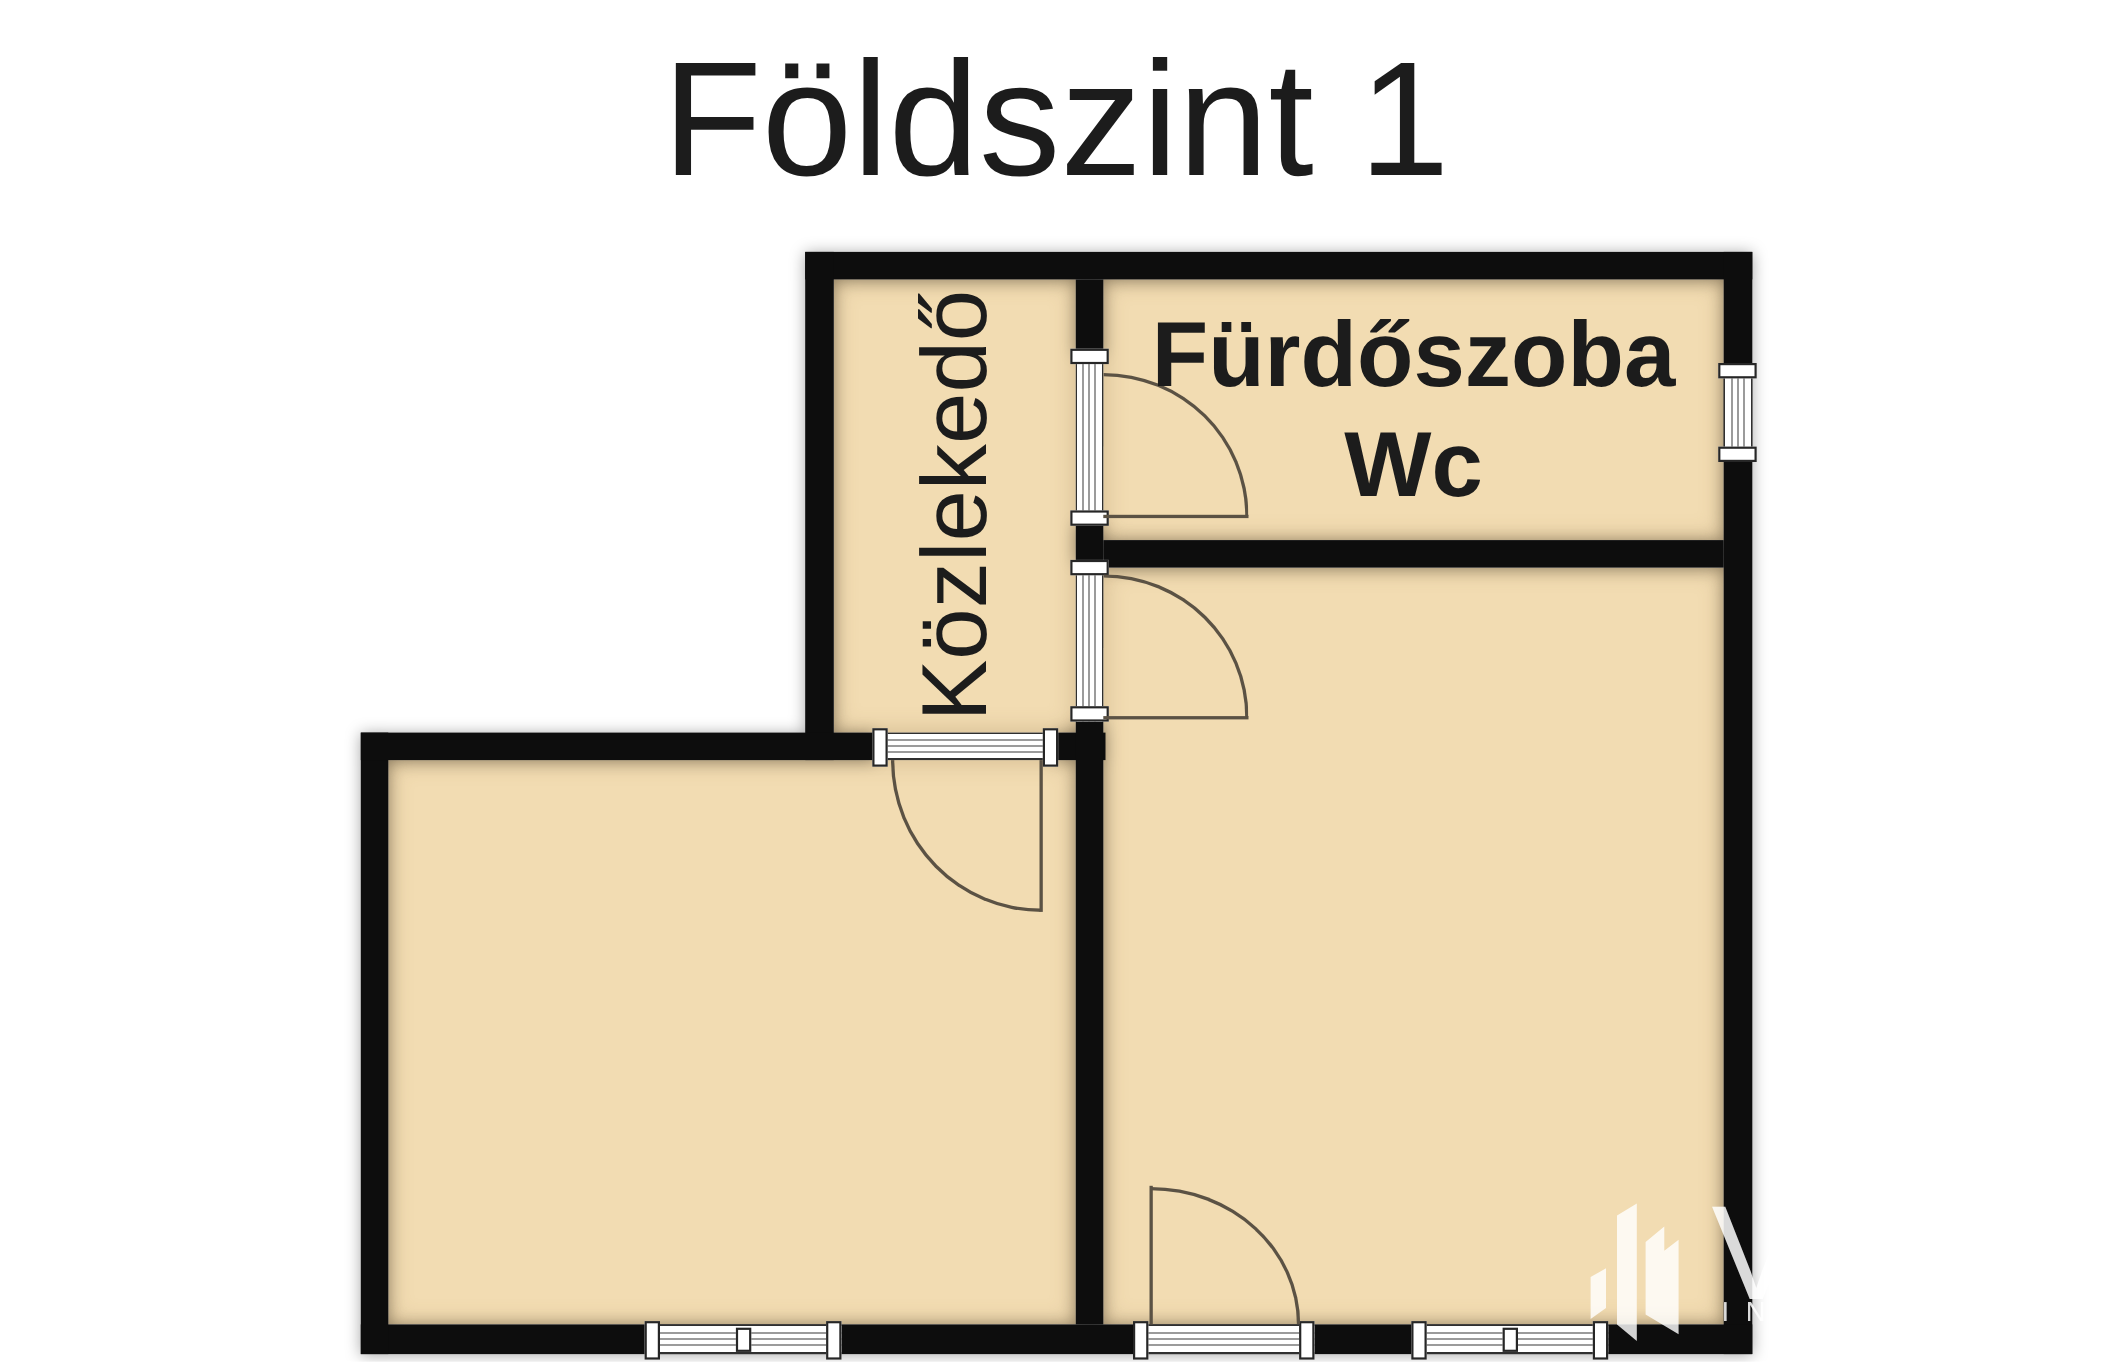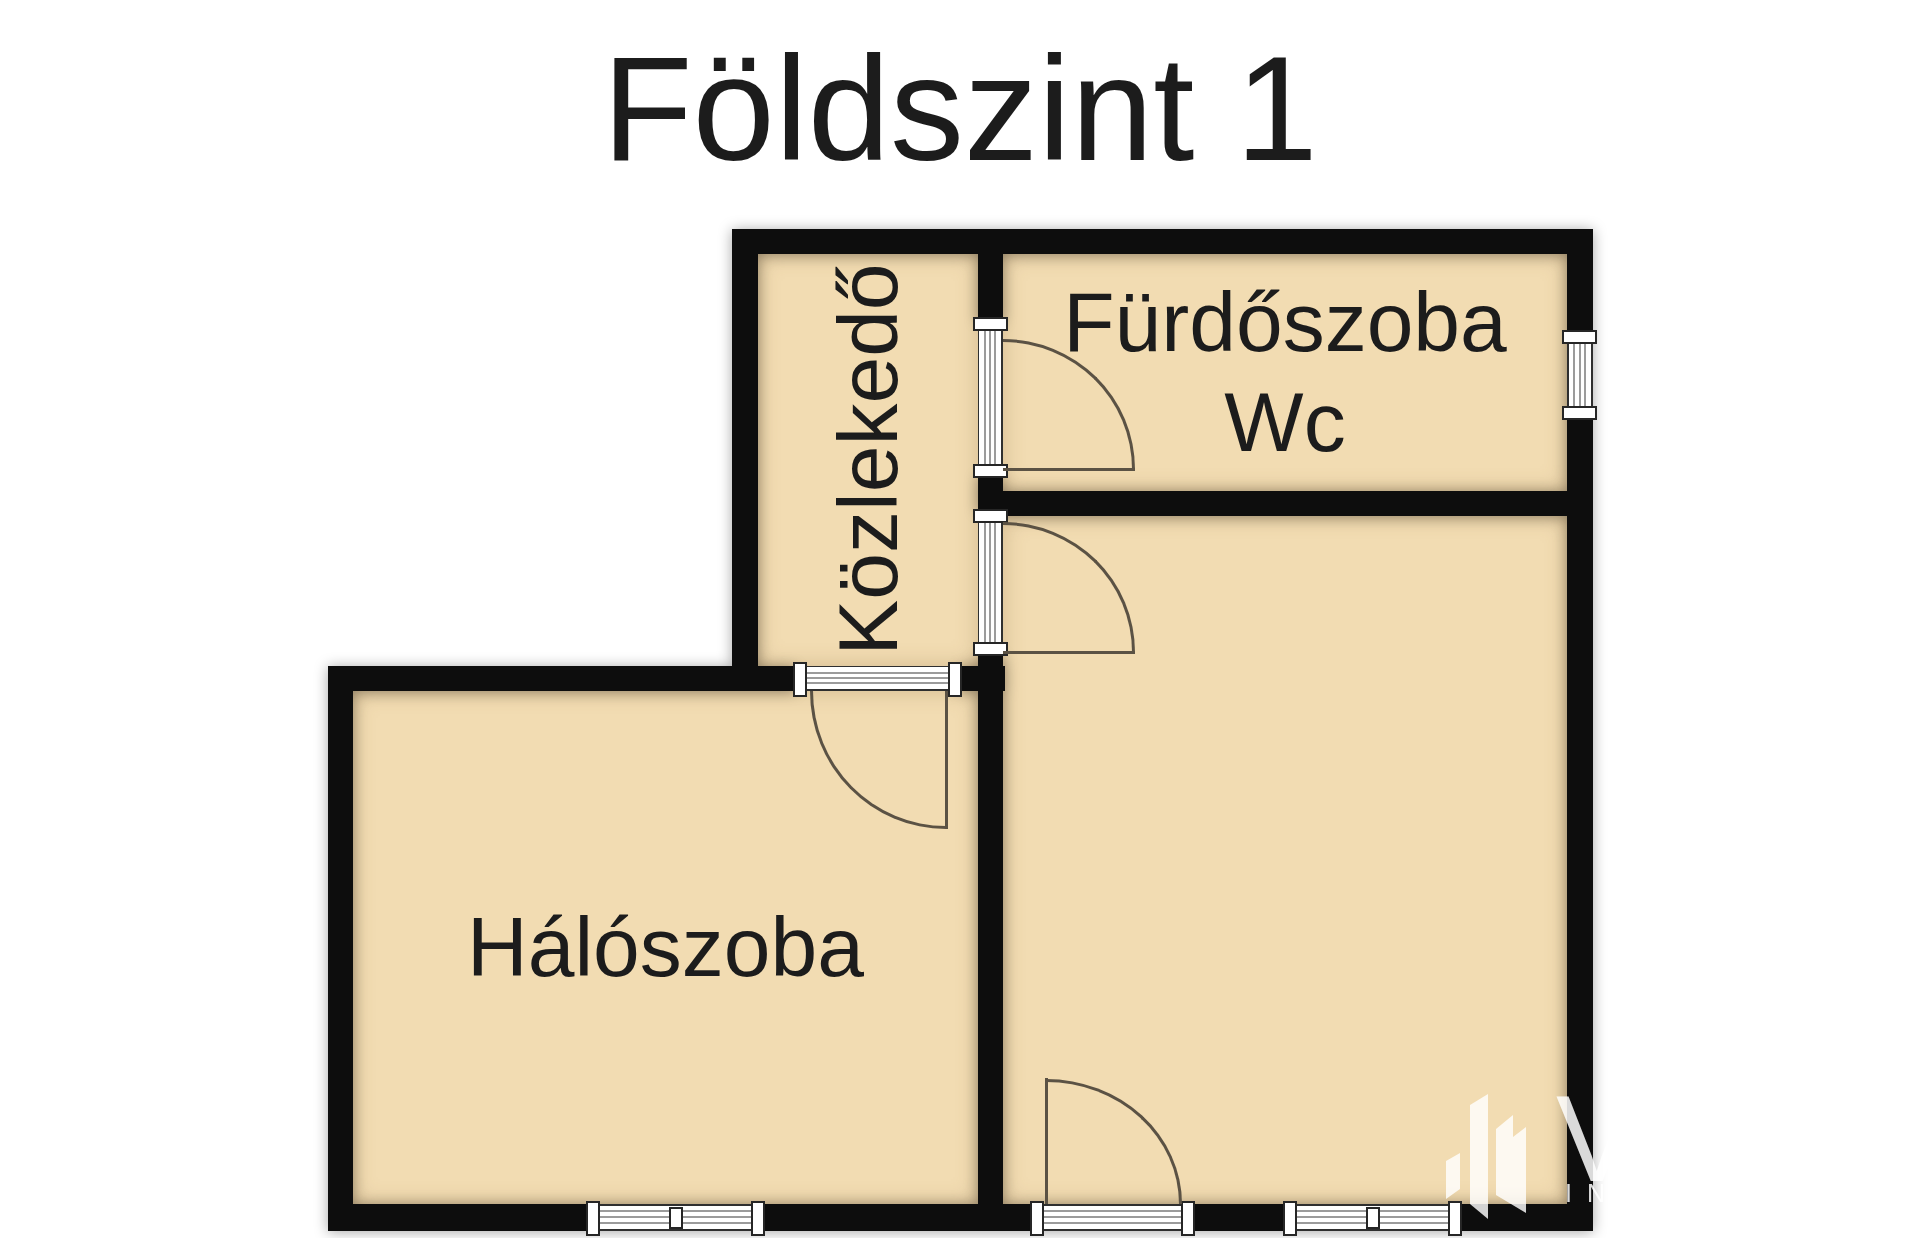--- a/index.html
+++ b/index.html
@@ -100,26 +100,23 @@
   <div class="arc arc-tr" style="left:1003px;top:501px;width:132px;height:130px;"></div>
   <div class="leaf" style="left:1003px;top:630px;width:132px;height:3px;"></div>
   <div class="arc arc-bl" style="left:810px;top:670px;width:136px;height:138px;"></div>
   <div class="leaf" style="left:945px;top:670px;width:3px;height:138px;"></div>
   <div class="arc arc-tr" style="left:1046px;top:1058px;width:136px;height:125px;"></div>
   <div class="leaf" style="left:1045px;top:1057px;width:3px;height:126px;"></div>
 
   <div class="room-label" style="left:758px;top:233px;width:220px;height:412px;">
     <span class="rot">Közlekedő</span>
   </div>
-  <div class="room-label" style="left:1003px;top:233px;width:564px;height:237px;">
+  <div class="room-label" style="left:1003px;top:233px;width:564px;height:237px;font-weight:bold;">
     <span>Fürdőszoba</span>
     <span>Wc</span>
-  </div>
-  <div class="room-label" style="left:353px;top:670px;width:625px;height:513px;">
-    <span>Hálószoba</span>
   </div>
 
   <div id="watermark">
     <svg width="110" height="140" viewBox="0 0 110 140">
       <polygon points="3,78 17,70 17,106 3,116" fill="rgba(255,255,255,0.82)"></polygon>
       <polygon points="27,22 45,11 45,136 27,121" fill="rgba(255,255,255,0.82)"></polygon>
       <polygon points="53,46 70,32 70,54 83,44 83,130 53,112" fill="rgba(255,255,255,0.82)"></polygon>
     </svg>
     <span id="wm-letter">V</span>
     <span id="wm-caption">IN</span>

